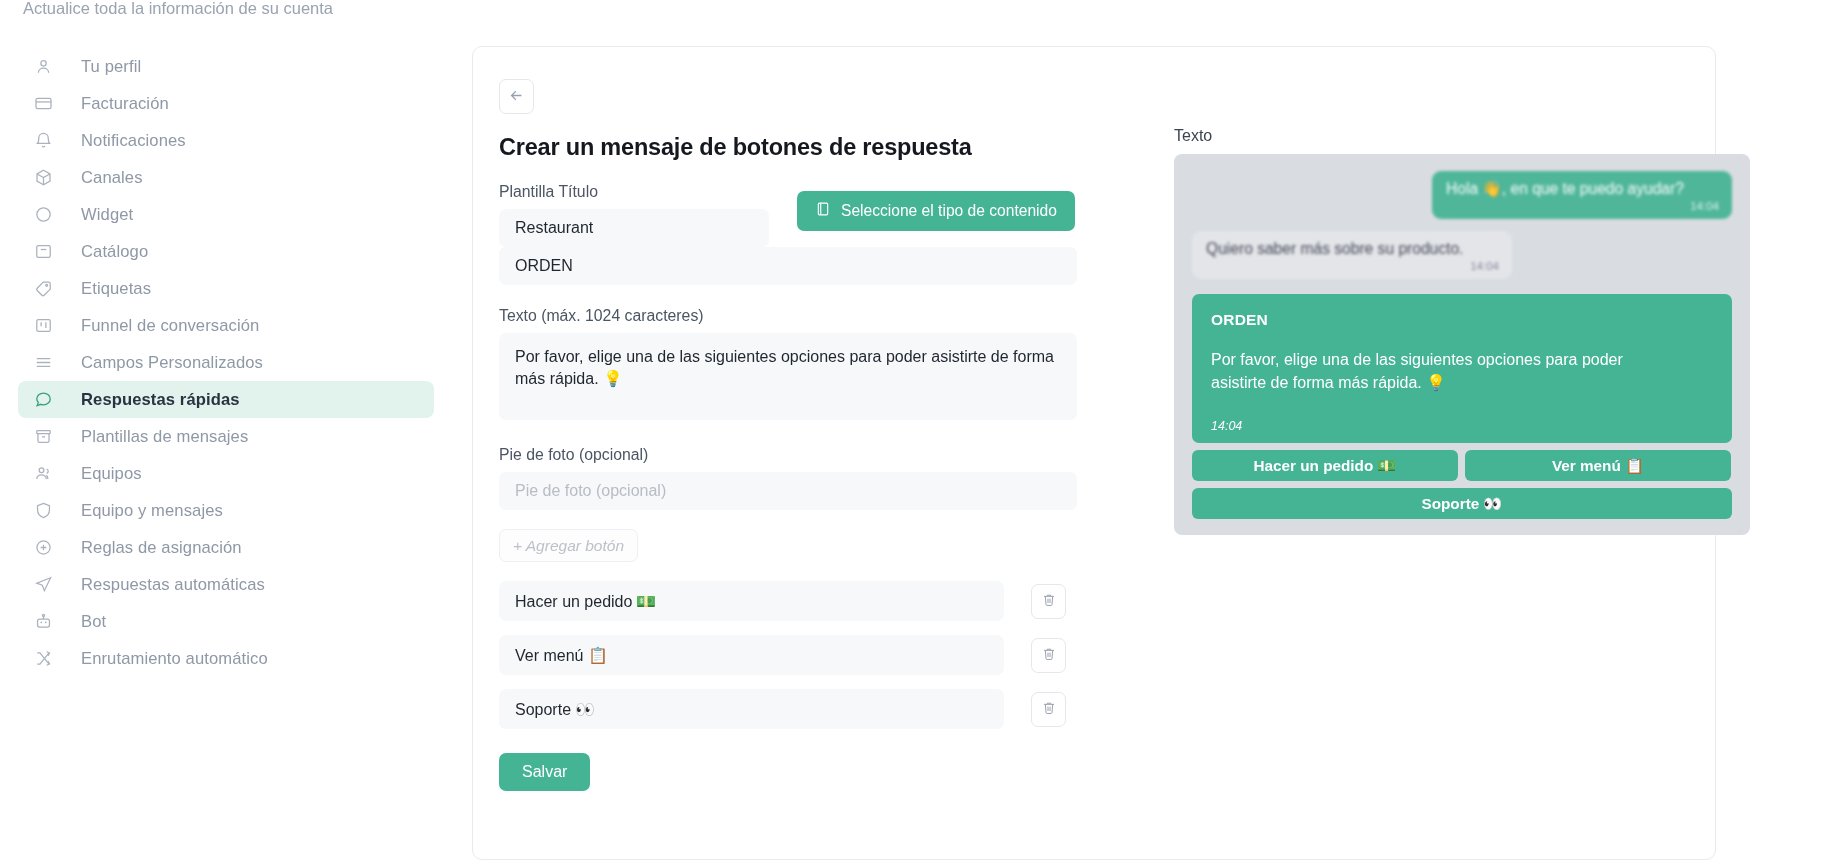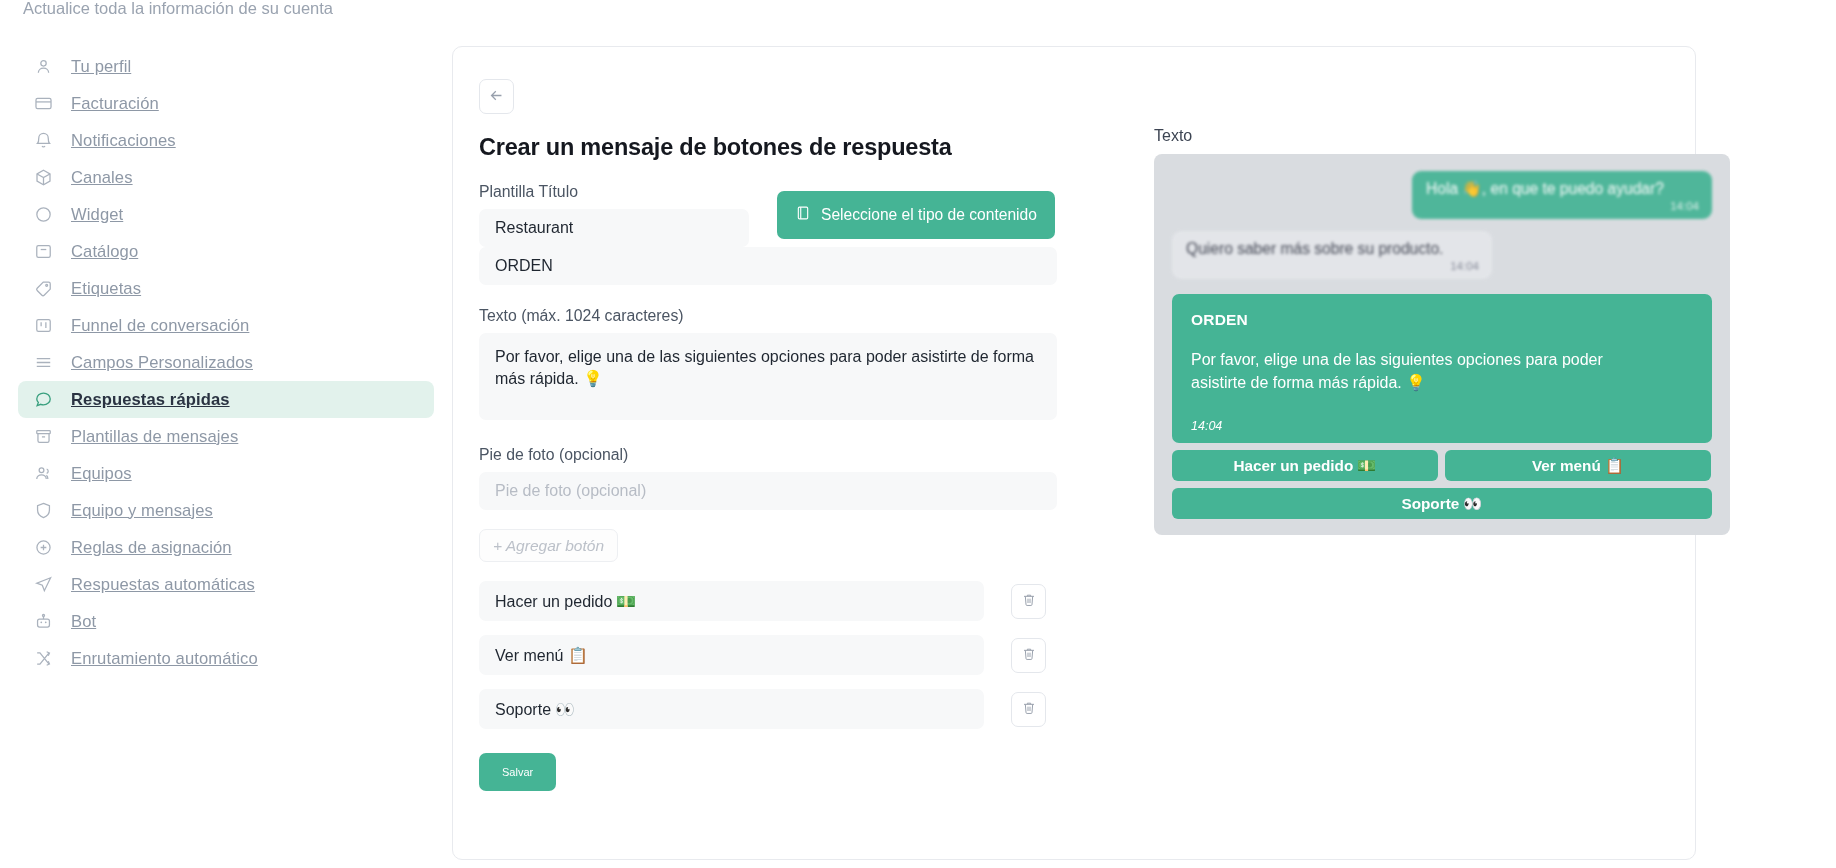--- a/index.html
+++ b/index.html
@@ -21,44 +21,43 @@
     font-size: 16.5px;
     color: #9aa3b0;
     padding: 0 0 0 23px;
     line-height: 20px;
     margin-top: -2px;
     white-space: nowrap;
   }
   .nav { margin-top: 30px; padding: 0 18px 0 18px; }
   .nav-item {
     display: flex; align-items: center;
-    gap: 18px;
+    gap: 28px;
     height: 37px;
     padding: 0 14px 0 16px;
     border-radius: 8px;
     margin-bottom: 0px;
     color: #8e98a6;
     font-size: 16.6px;
     letter-spacing: .1px;
     cursor: pointer;
     user-select: none;
-    text-decoration: underline;
   }
   .nav-item + .nav-item { margin-top: 0; }
   .nav-item .ico { width: 19px; height: 19px; flex: 0 0 19px; display: flex; align-items: center; justify-content: center; color: #aab2bd; }
   .nav-item .ico svg { width: 19px; height: 19px; display: block; }
   .nav-item.active {
     background: #e2f2ec;
     color: #2a3342;
     font-weight: bold;
   }
   .nav-item.active .ico { color: #3aa07f; }
 
   
-  .main { flex: 1; position: relative; }
+  .main { flex: 1; position: relative; margin-left: 20px; }
   .card {
     position: absolute;
     left: 0px; top: 46px;
     width: 1244px; height: 814px;
     background: #ffffff;
     border: 1px solid #e8eaee;
     border-radius: 10px;
   }
   .card-inner { position: relative; width: 100%; height: 100%; padding: 32px 0 0 26px; display: flex; }
 
@@ -94,21 +93,21 @@
     border: none; border-radius: 7px;
     padding: 0 16px;
     font-size: 16px; color: #1f2630;
     font-family: "Liberation Sans", sans-serif;
     display: flex; align-items: center;
   }
   .input.wide { width: 578px; }
   .input::placeholder { color: #b7bcc5; }
   .select-content-btn {
     margin-top: 30px;
-    height: 48px;
+    height: 40px;
     background: #45b495;
     color: #ffffff;
     border: none; border-radius: 7px;
     padding: 0 18px;
     display: inline-flex; align-items: center; gap: 10px;
     font-size: 15.6px;
     cursor: pointer;
     font-family: "Liberation Sans", sans-serif;
     white-space: nowrap;
   }
@@ -149,21 +148,21 @@
     display: flex; align-items: center; justify-content: center;
     color: #9aa2ae; cursor: pointer;
   }
   .trash-btn svg { width: 16px; height: 16px; }
 
   .save-btn {
     margin-top: 10px;
     height: 38px; padding: 0 23px;
     background: #45b495; color: #fff;
     border: none; border-radius: 7px;
-    font-size: 11px; cursor: pointer;
+    font-size: 16px; cursor: pointer;
     font-family: "Liberation Sans", sans-serif;
   }
 
   
   .preview-col { flex: 1; padding-left: 55px; padding-top: 48px; }
   .preview-label { font-size: 16px; color: #3c4452; margin-bottom: 9px; }
   .phone {
     width: 576px;
     background: #d9dce0;
     border-radius: 8px;

